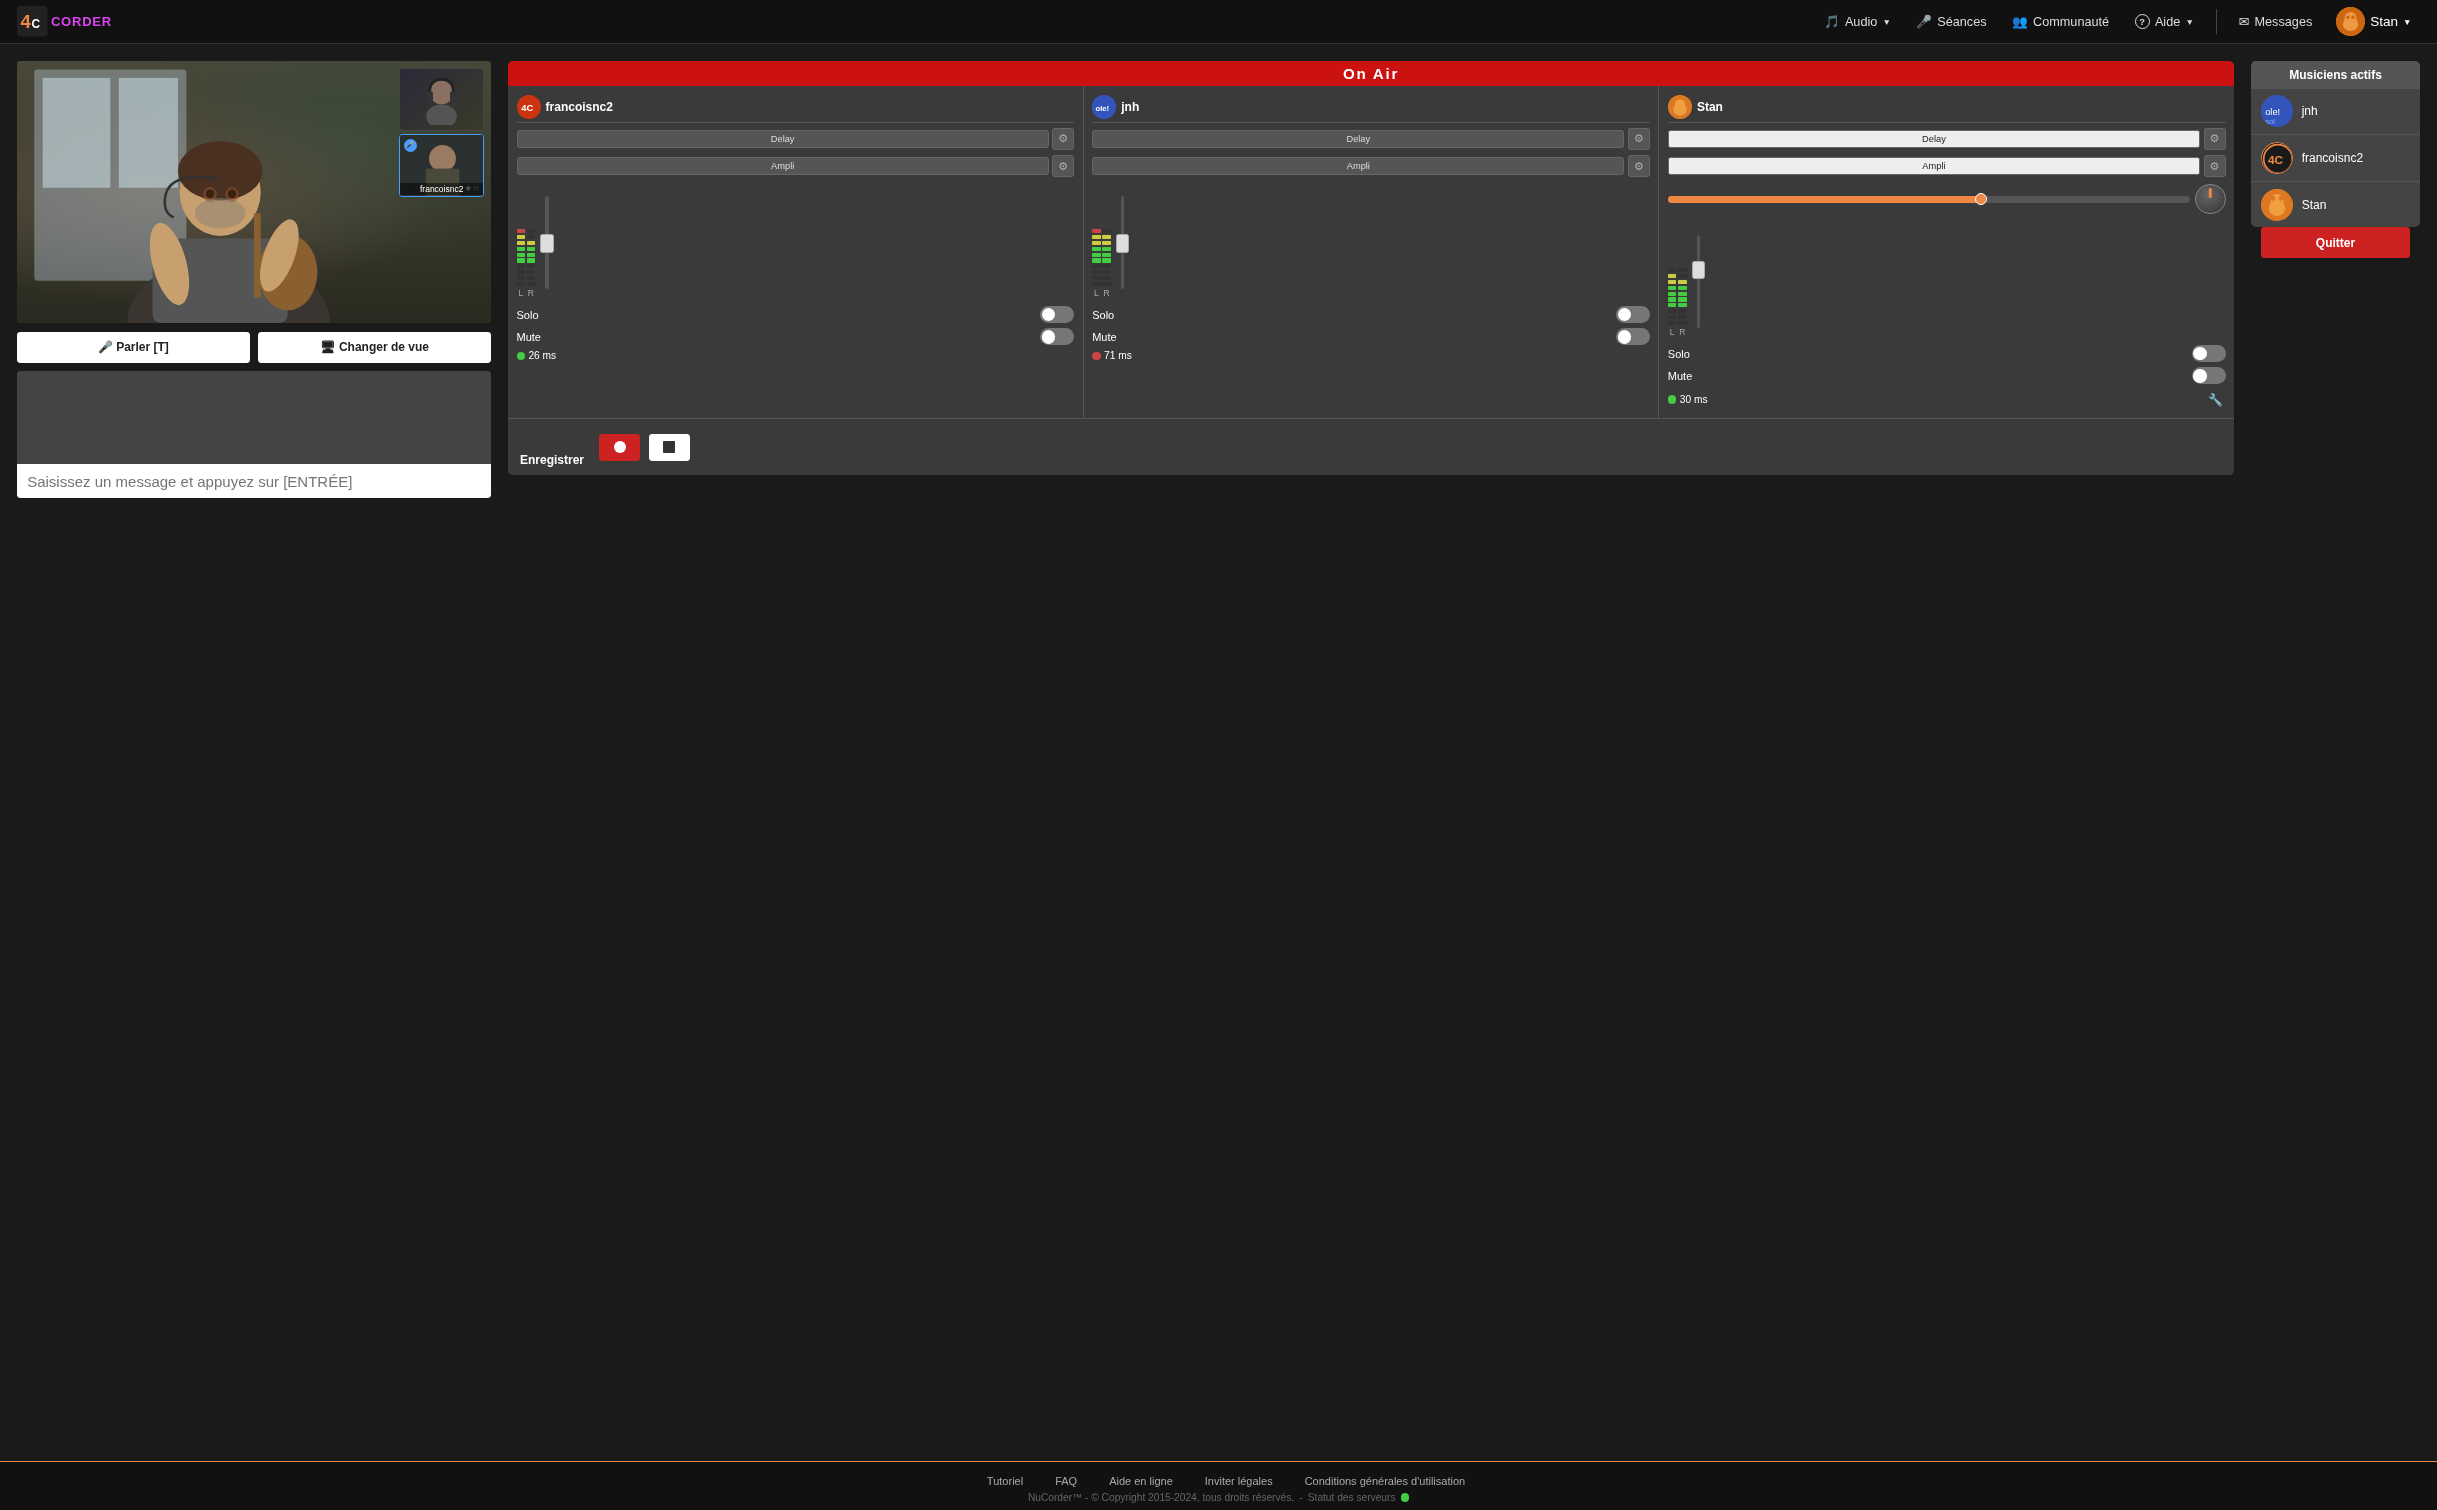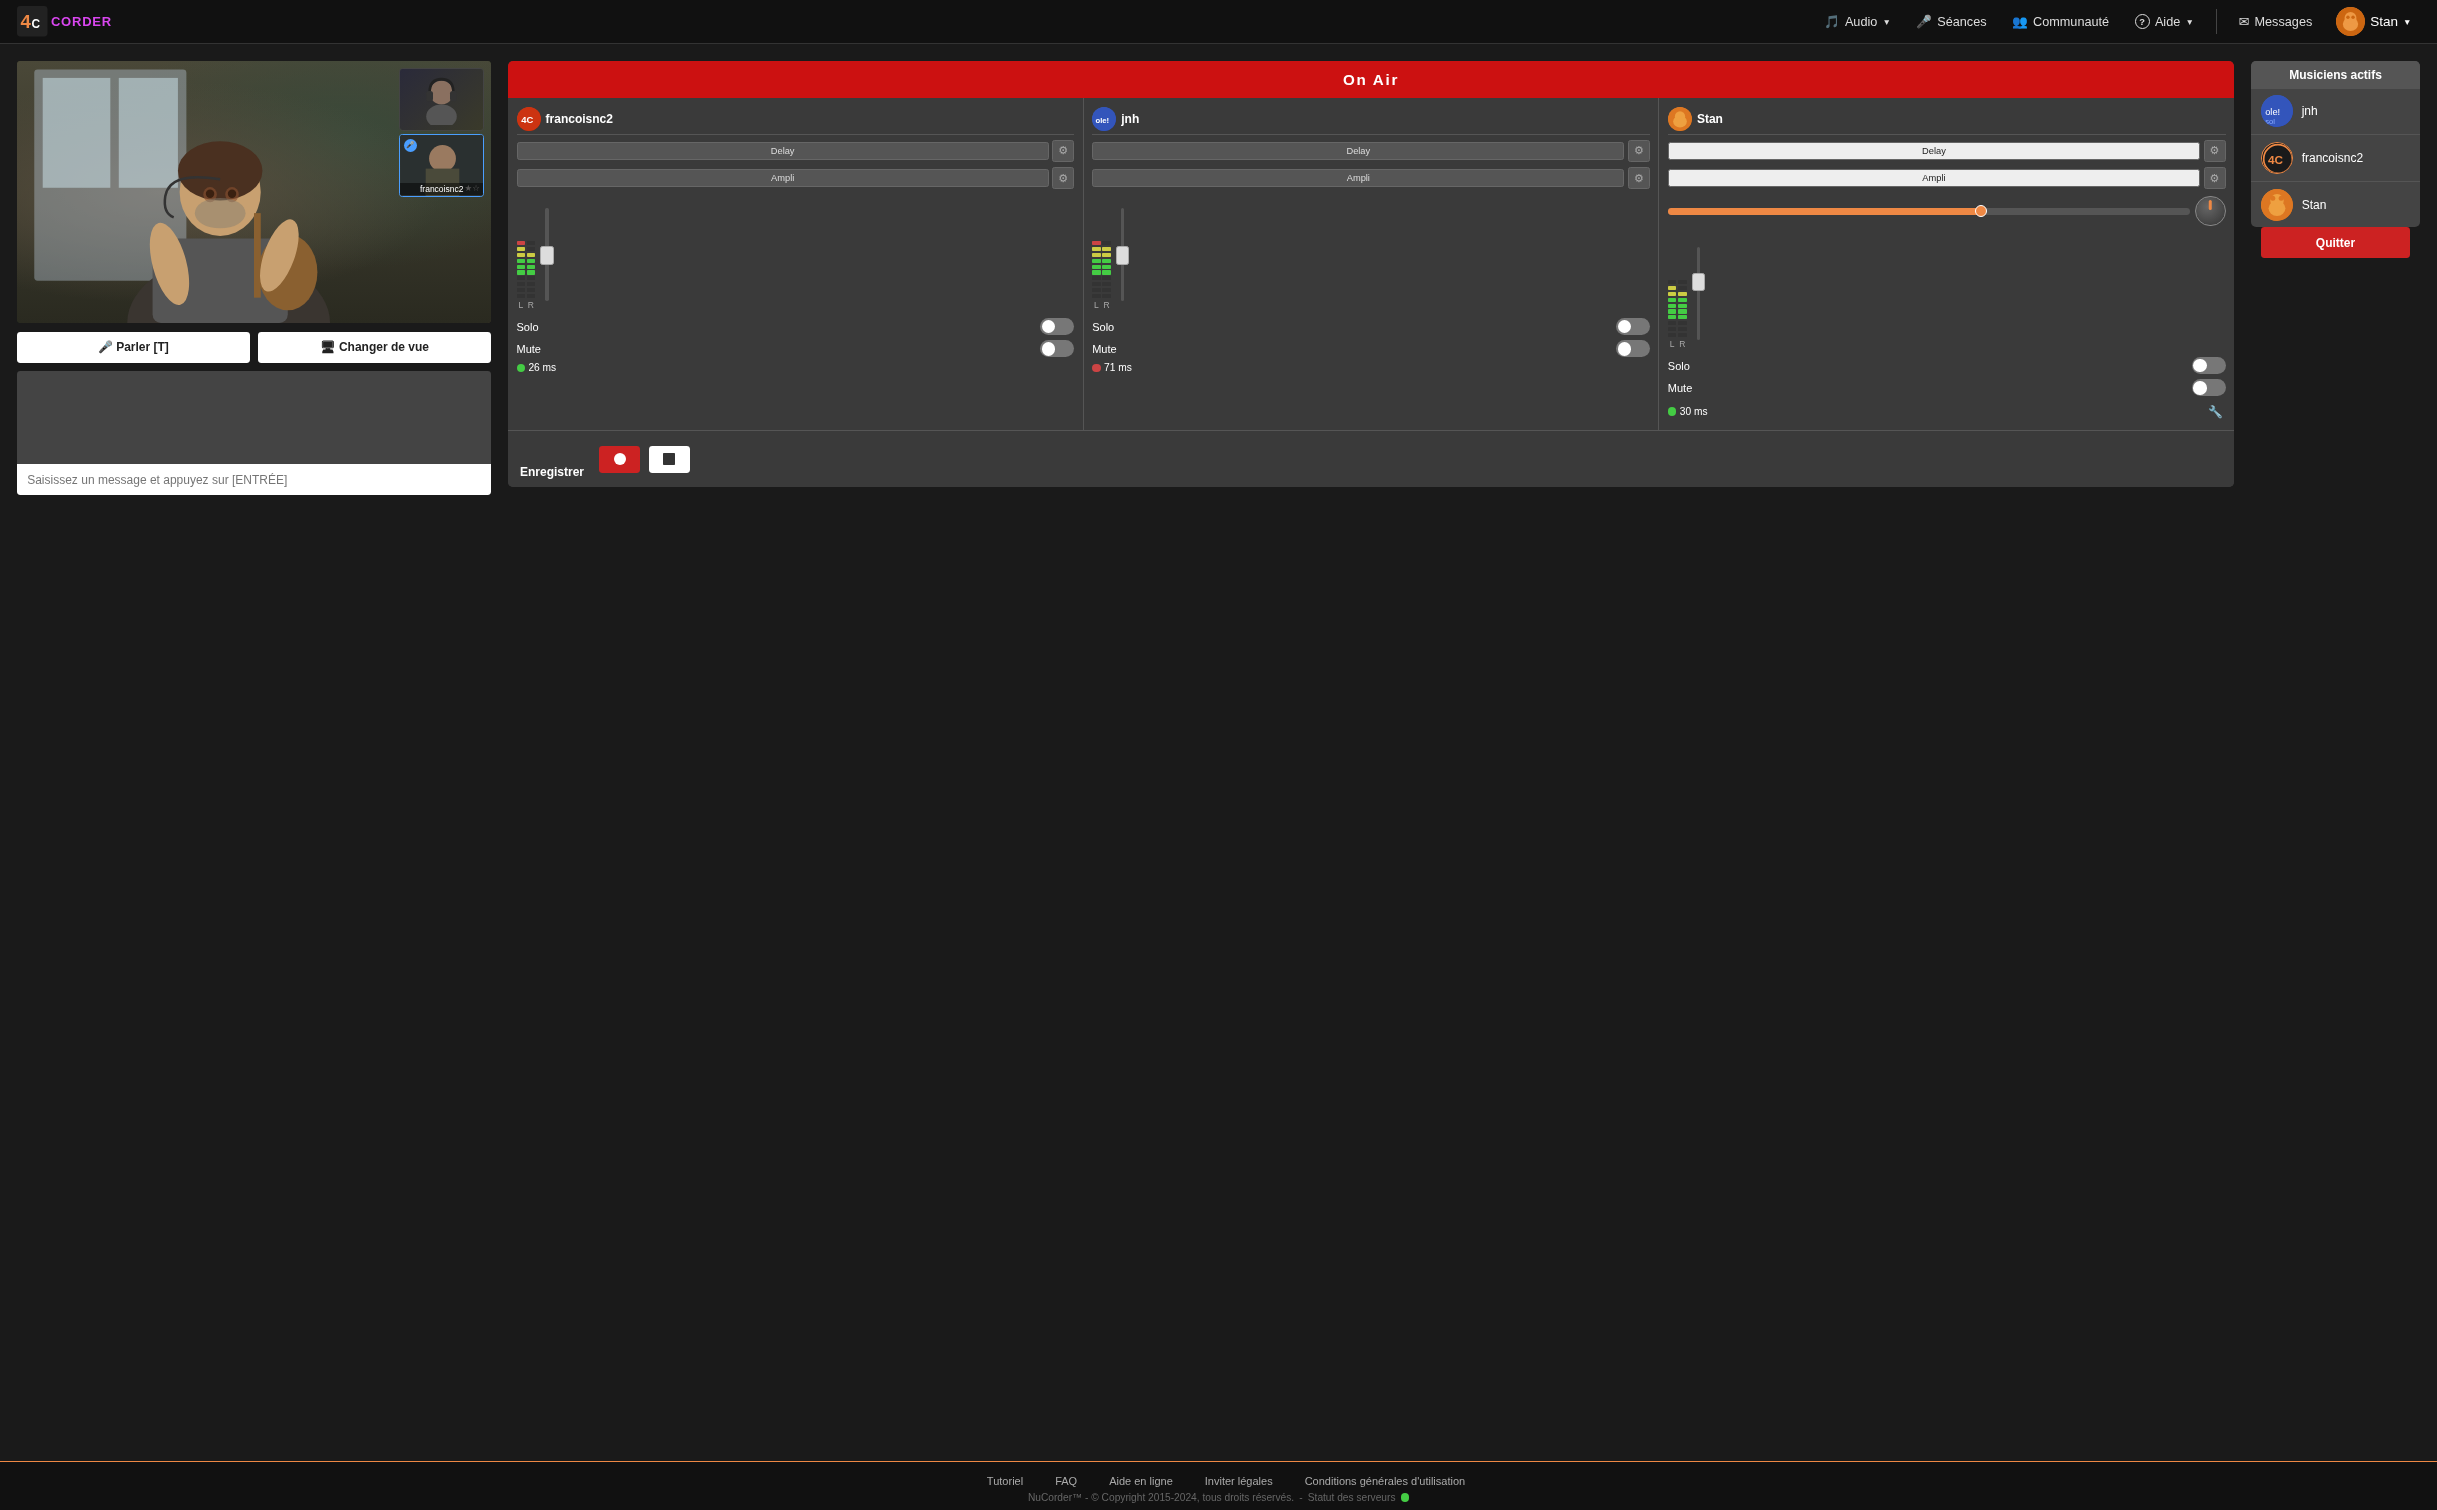--- a/index.html
+++ b/index.html
@@ -215,37 +215,37 @@
     }
     #chat-input-wrap {
       background: #fff;
       border-radius: 0 0 3.4px 3.4px;
     }
     #chat-input {
       width: 100%;
       border: none;
       outline: none;
       padding: 8.5px 10.2px;
-      font-size: 12px;
+      font-size: 15px;
       color: #888;
       background: transparent;
     }
 
     
     #mixer-panel {
       flex: 1;
       background: #3a3a3a;
       border-radius: 5.1px;
       overflow: hidden;
       min-width: 457px;
     }
     #on-air-bar {
       background: #cc1111;
       text-align: center;
-      padding: 10px;
+      padding: 4px;
       font-size: 15.2px;
       font-weight: bold;
       letter-spacing: 1.7px;
     }
     #mixer-channels {
       display: flex;
       padding: 0;
     }
     .channel {
       flex: 1;

